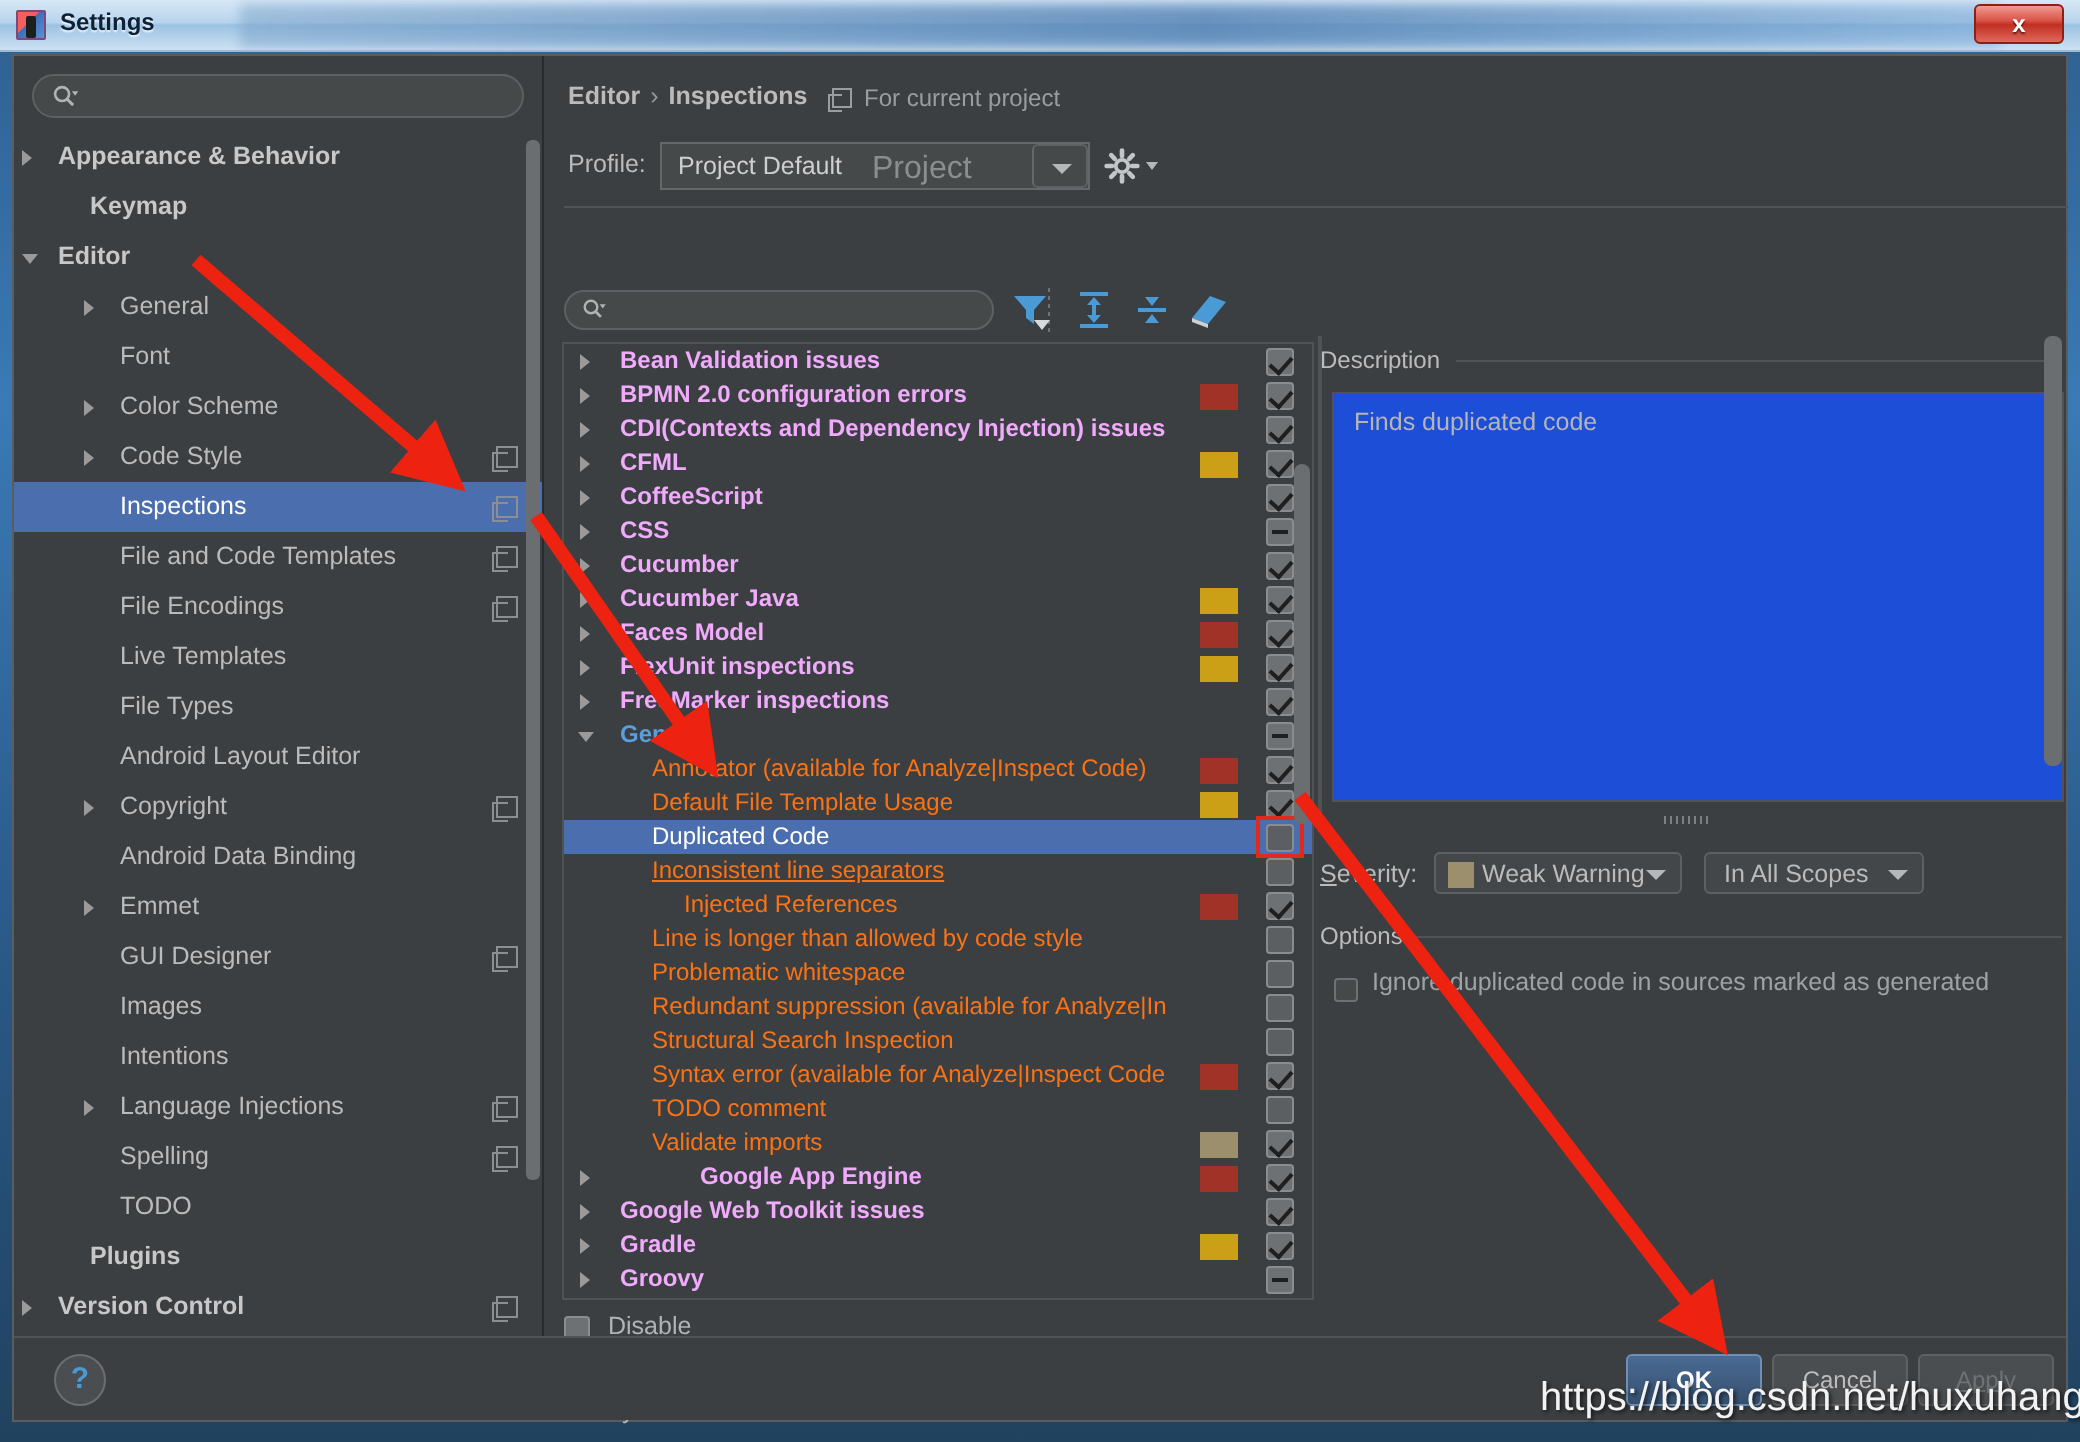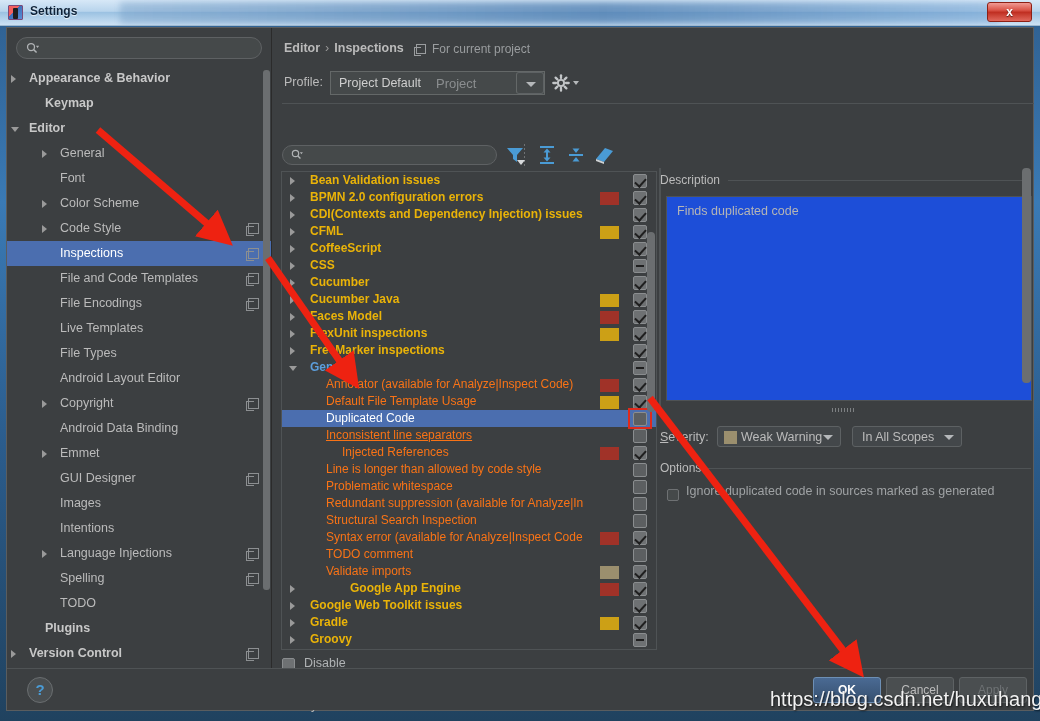--- a/index.html
+++ b/index.html
@@ -135,21 +135,21 @@
     border: 1px solid #9a9d9f; border-right: none;
   }
 
   .profile-row { position: absolute; left: 12px; top: 43px; }
   .profile-label { position: absolute; left: 0; top: 4px; font-size: 12.5px; color: #bbbbbb; }
   .profile-combo {
     position: absolute; left: 46px; top: 0; width: 215px; height: 24px;
     background: #45494a; border: 1px solid #646868;
   }
   .profile-combo .val { position: absolute; left: 8px; top: 4px; font-size: 12.5px; color: #cfcfcf; }
-  .profile-combo .sub { position: absolute; left: 105px; top: 4px; font-size: 13px; color: #8b8e90; }
+  .profile-combo .sub { position: absolute; left: 105px; top: 4px; font-size: 16px; color: #8b8e90; }
   .profile-combo .btn {
     position: absolute; right: 0; top: 0; width: 28px; height: 22px;
     border-left: 1px solid #646868; background: #45494a; cursor: pointer;
   }
   .caret {
     position: absolute; width: 0; height: 0;
     border-left: 5px solid transparent; border-right: 5px solid transparent;
     border-top: 5px solid #b5b8ba;
   }
   .gear-btn { position: absolute; left: 268px; top: 3px; width: 22px; height: 18px; cursor: pointer; }
@@ -173,21 +173,21 @@
 
   
   .insp-box {
     position: absolute; left: 9px; top: 143px; width: 376px; height: 479px;
     background: #3c3f41; border: 1px solid #4f5355; overflow: hidden;
   }
   .insp-row {
     position: relative; height: 17px; line-height: 17px;
     font-size: 12px; color: #f97316; white-space: nowrap;
   }
-  .insp-row.grp { font-weight: bold; color: #eab308; }
+  .insp-row.grp { font-weight: bold; color: #f0abfc; }
   .insp-row.grp.blue { color: #5c9edc; }
   .insp-row.sel { background: #4b6eaf; color: #ffffff; }
   .insp-row .txt { position: absolute; }
   .insp-row .arr {
     position: absolute; left: 8px; top: 5px; width: 0; height: 0;
     border-left: 5px solid #9a9a9a; border-top: 4px solid transparent; border-bottom: 4px solid transparent;
   }
   .insp-row .arr.down {
     left: 7px; top: 7px; border-left: 4px solid transparent; border-right: 4px solid transparent;
     border-top: 5px solid #9a9a9a; border-bottom: none;

